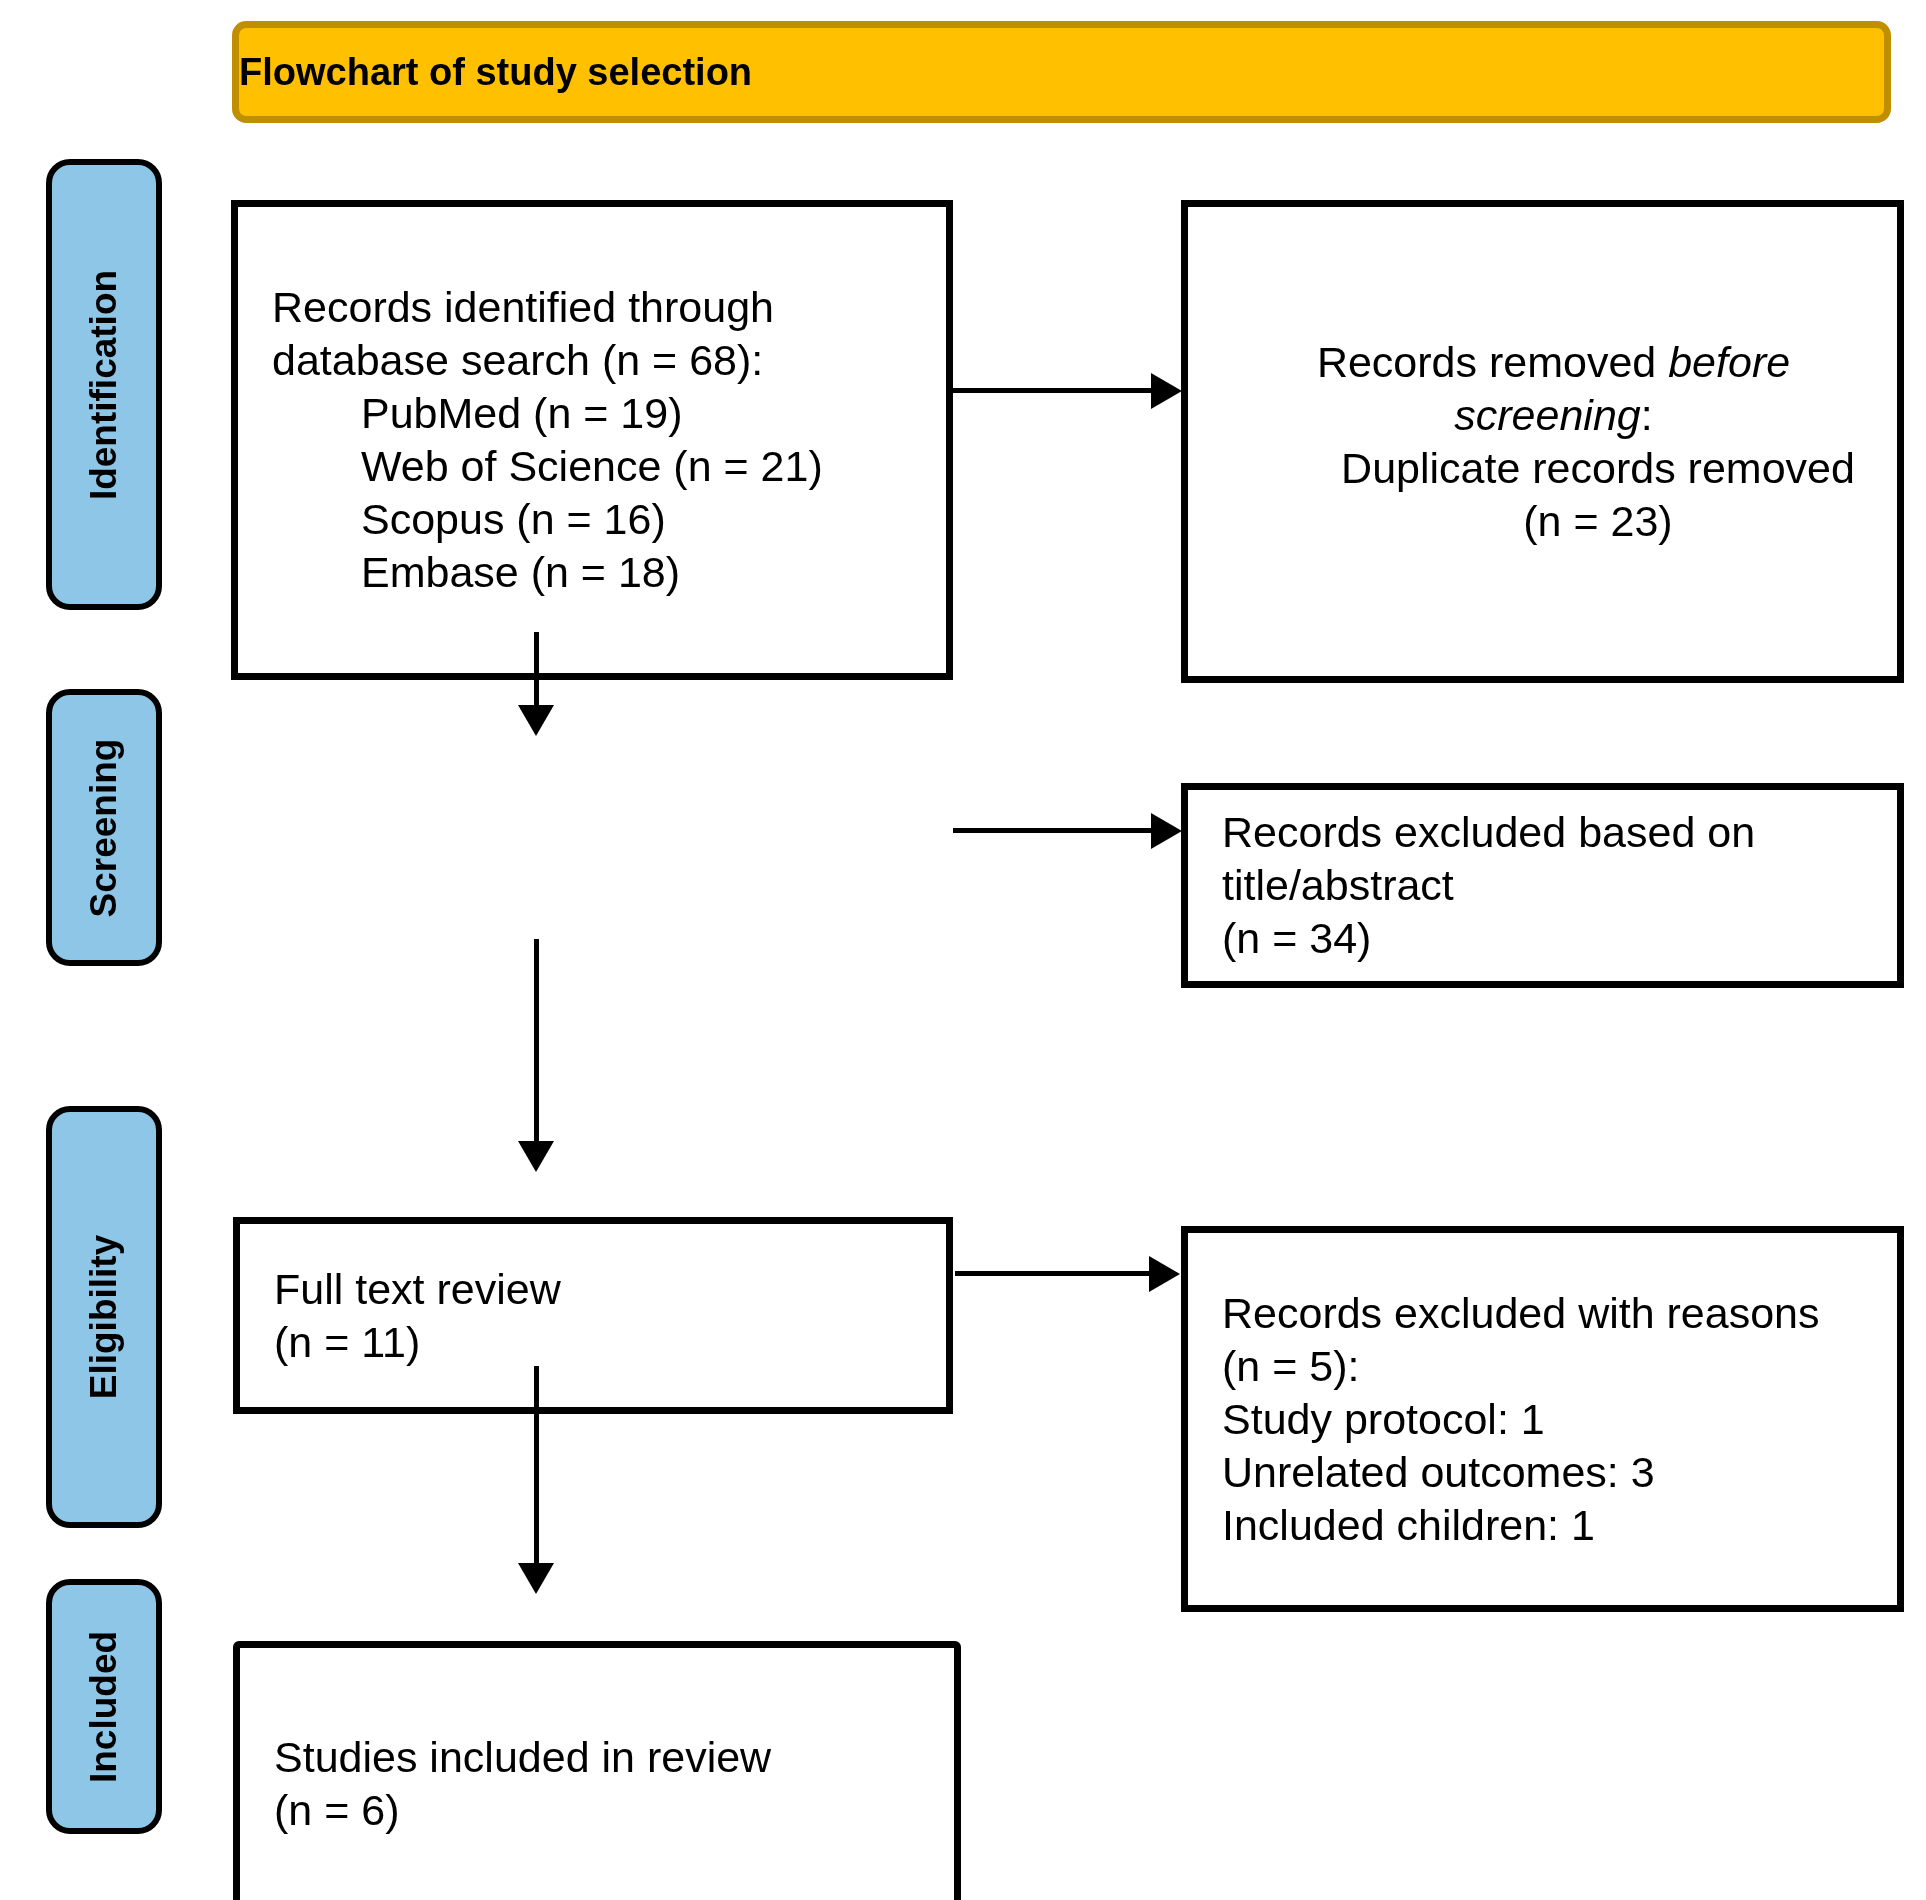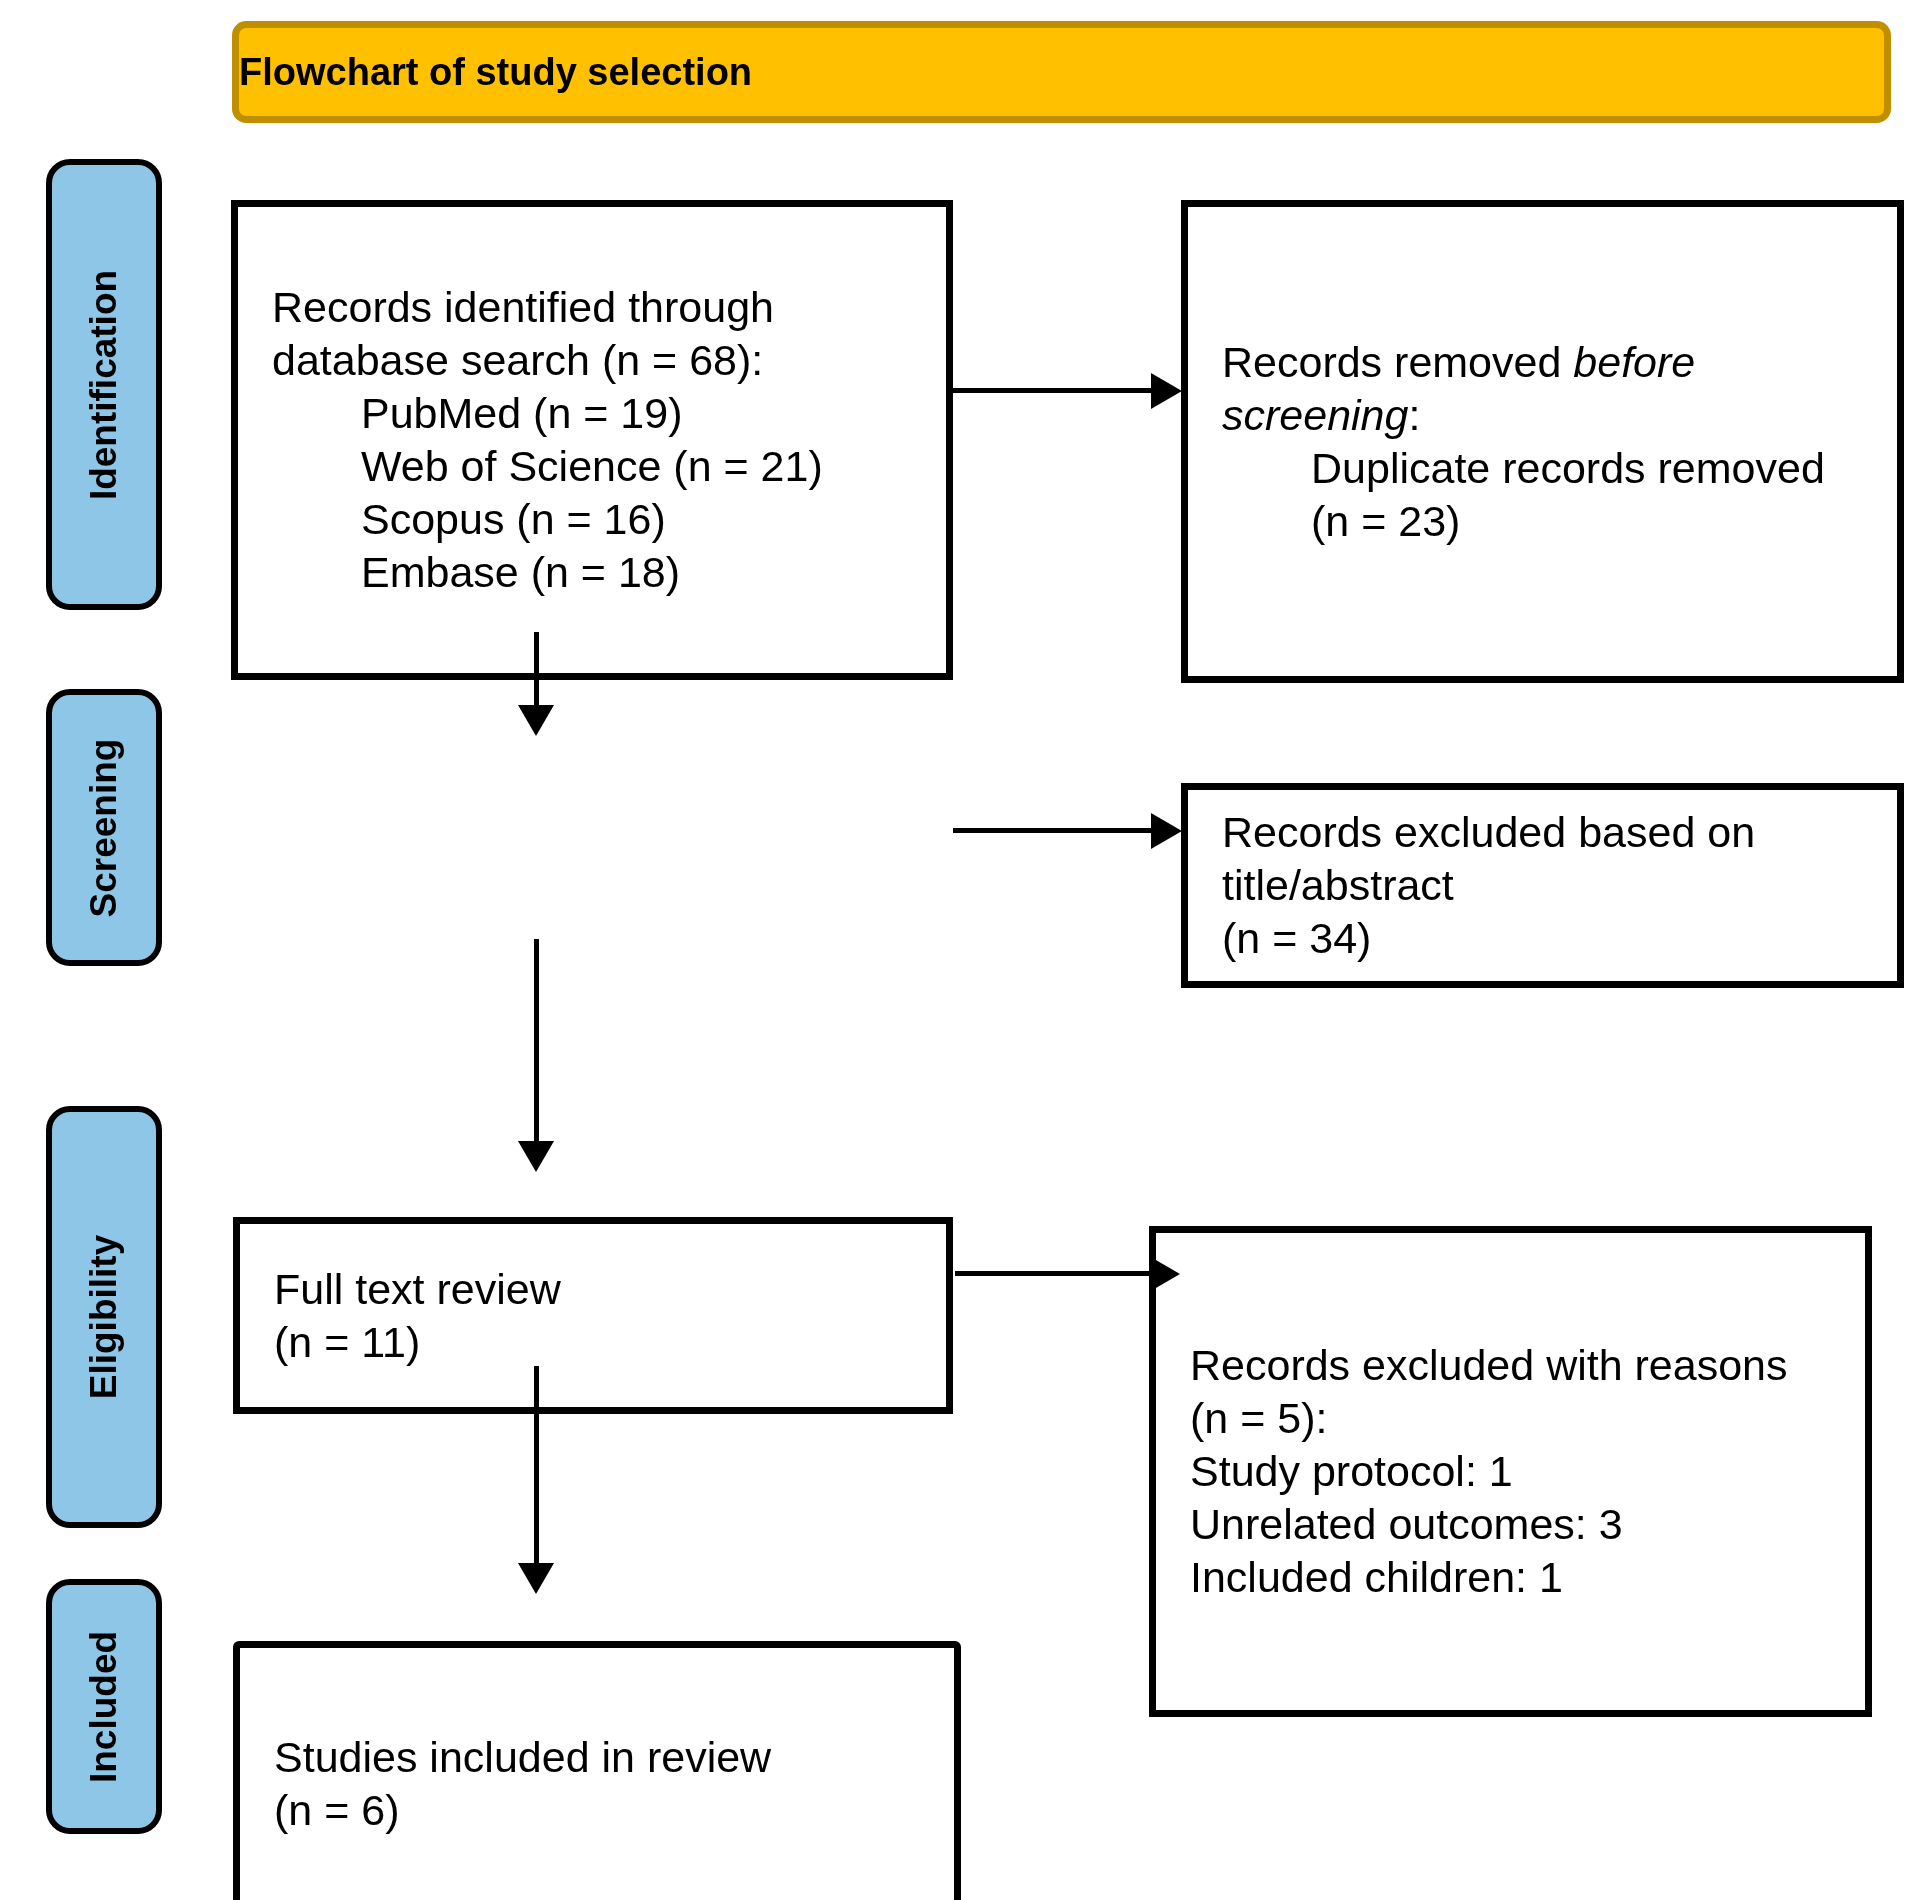--- a/index.html
+++ b/index.html
@@ -72,25 +72,25 @@
     padding-right: 12px;
     font-size: 43px;
     line-height: 53px;
     margin-top: 47px;
   }
   .wbox .line { white-space: nowrap; }
   .wbox .indent { padding-left: 89px; }
   .it { font-style: italic; }
 
   #box-identified        { left: 231px;  top: 153px;  width: 722px; height: 480px; }
-  #box-removed           { left: 1181px; top: 153px;  width: 723px; height: 483px; }
+  #box-removed           { left: 1181px; top: 153px;  width: 723px; height: 483px; align-items: center; }
   #box-screened          { left: 231px;  top: 736px; width: 722px; height: 205px; }
   #box-excluded-ta       { left: 1181px; top: 736px; width: 723px; height: 205px; }
   #box-fulltext          { left: 233px;  top: 1170px; width: 720px; height: 197px; }
-  #box-excluded-reasons  { left: 1149px; top: 1179px; width: 723px; height: 491px; }
+  #box-excluded-reasons  { left: 1181px; top: 1179px; width: 723px; height: 386px; }
   #box-included          { left: 233px;  top: 1594px; width: 728px; height: 286px; border-radius: 6px; }
 
   
   .hline { position: absolute; height: 5.3px; background: #000000; }
   .vline { position: absolute; width: 5.3px;  background: #000000; }
   .head-right {
     position: absolute; width: 0; height: 0;
     border-top: 18px solid transparent;
     border-bottom: 18px solid transparent;
     border-left: 31px solid #000000;

